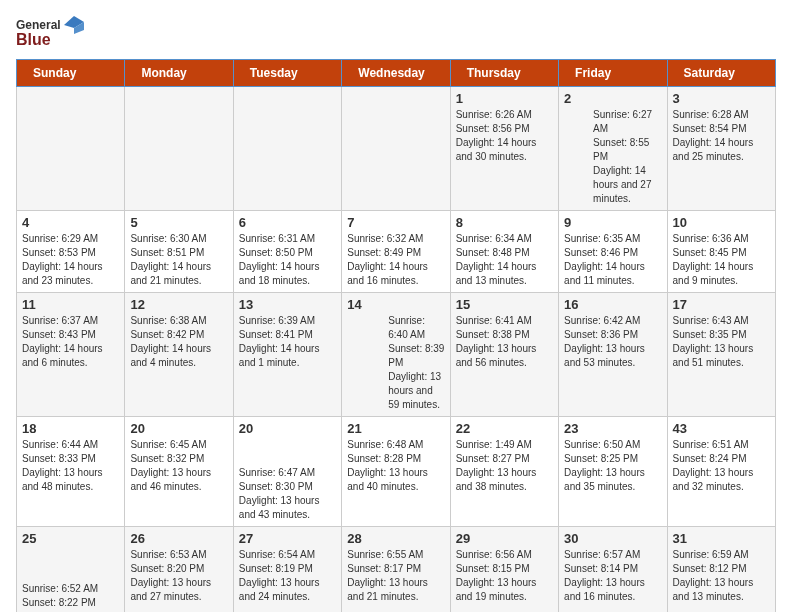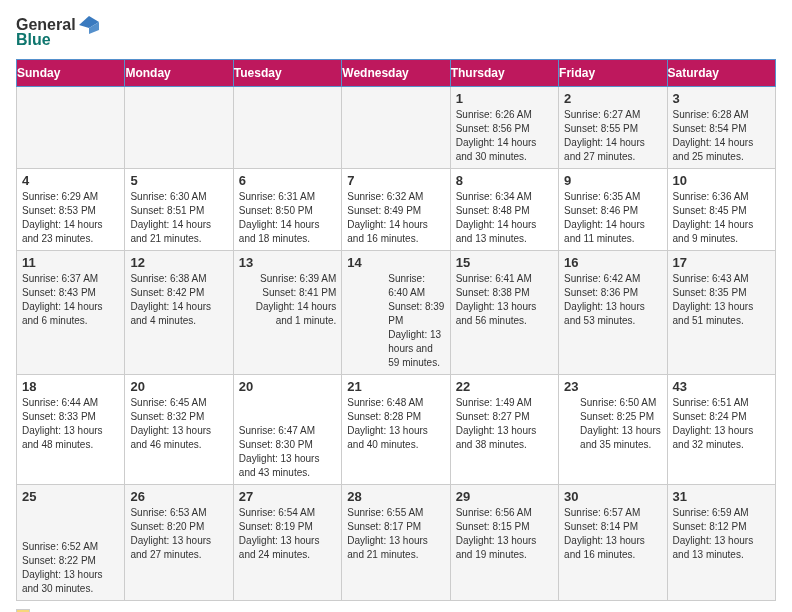--- a/index.html
+++ b/index.html
@@ -32,25 +32,25 @@
     .location {
       font-size: 14px;
       color: #555;
     }
     table {
       width: 100%;
       border-collapse: collapse;
       table-layout: fixed;
     }
     thead tr th {
-      background-color: #be185d;
+      background-color: #c2410c;
       color: #fff;
       font-size: 12px;
       font-weight: bold;
-      padding: 6px 0;
+      padding: 6px 16px;
       text-align: left;
       border: 1px solid #5590cc;
     }
     tbody tr td {
       border: 1px solid #ccc;
       vertical-align: top;
       padding: 4px 5px;
       font-size: 10px;
       color: #333;
       height: 80px;
@@ -97,27 +97,27 @@
       border: 1px solid #ccc;
       display: inline-block;
     }
   </style>
 </head>
 <body>
 
 <div class="header-area">
   <div class="logo">
       <div style="display: flex; align-items: center; gap: 3px;">
-        <span style="font-size: 16px; font-weight: bold; color: rgb(51, 51, 51); font-family: Arial;">General</span>
+        <span style="font-size: 12px; font-weight: bold; color: rgb(51, 51, 51); font-family: Arial;">General</span>
         <svg width="20" height="18" viewBox="0 0 20 18">
           <polygon points="0,9 10,0 20,6 10,12" fill="#3a7abf"></polygon>
           <polygon points="10,12 20,6 20,14 10,18" fill="#5590cc"></polygon>
         </svg>
       </div>
-      <span style="font-size: 16px; font-weight: bold; color: #0f766e; font-family: Arial; margin-top: -3px;">Blue</span>
+      <span style="font-size: 16px; font-weight: bold; color: #7f1d1d; font-family: Arial; margin-top: -3px;">Blue</span>
     </div>
   <div class="title-area">
     <div class="month-year"></div>
     <div class="location"></div>
   </div>
 </div>
 
 <table>
   <thead>
     <tr>
@@ -137,21 +137,21 @@
         <td class="empty-cell"></td>
         <td class="empty-cell"></td>
         <td>
           <span class="day-num">1</span>
           <div class="day-info" style="white-space: pre-line;">Sunrise: 6:26 AM
 Sunset: 8:56 PM
 Daylight: 14 hours and 30 minutes.</div>
         </td>
         <td>
           <span class="day-num">2</span>
-          <div class="day-info" style="white-space: pre-line;">Sunrise: 6:27 AM
+          <div class="day-info" style="white-space: pre-line; margin-left: 29px;">Sunrise: 6:27 AM
 Sunset: 8:55 PM
 Daylight: 14 hours and 27 minutes.</div>
         </td>
         <td>
           <span class="day-num">3</span>
           <div class="day-info" style="white-space: pre-line;">Sunrise: 6:28 AM
 Sunset: 8:54 PM
 Daylight: 14 hours and 25 minutes.</div>
         </td>
       </tr>
@@ -207,21 +207,21 @@
 Daylight: 14 hours and 6 minutes.</div>
         </td>
         <td>
           <span class="day-num">12</span>
           <div class="day-info" style="white-space: pre-line;">Sunrise: 6:38 AM
 Sunset: 8:42 PM
 Daylight: 14 hours and 4 minutes.</div>
         </td>
         <td>
           <span class="day-num">13</span>
-          <div class="day-info" style="white-space: pre-line; text-align: right;">Sunrise: 6:39 AM
+          <div class="day-info" style="white-space: pre-line;">Sunrise: 6:39 AM
 Sunset: 8:41 PM
 Daylight: 14 hours and 1 minute.</div>
         </td>
         <td>
           <span class="day-num">14</span>
           <div class="day-info" style="white-space: pre-line; margin-left: 41px;">Sunrise: 6:40 AM
 Sunset: 8:39 PM
 Daylight: 13 hours and 59 minutes.</div>
         </td>
         <td>
@@ -269,21 +269,21 @@
 Daylight: 13 hours and 40 minutes.</div>
         </td>
         <td>
           <span class="day-num">22</span>
           <div class="day-info" style="white-space: pre-line;">Sunrise: 1:49 AM
 Sunset: 8:27 PM
 Daylight: 13 hours and 38 minutes.</div>
         </td>
         <td>
           <span class="day-num">23</span>
-          <div class="day-info" style="white-space: pre-line; margin-left: 16px;">Sunrise: 6:50 AM
+          <div class="day-info" style="white-space: pre-line;">Sunrise: 6:50 AM
 Sunset: 8:25 PM
 Daylight: 13 hours and 35 minutes.</div>
         </td>
         <td>
           <span class="day-num">43</span>
           <div class="day-info" style="white-space: pre-line;">Sunrise: 6:51 AM
 Sunset: 8:24 PM
 Daylight: 13 hours and 32 minutes.</div>
         </td>
       </tr>

